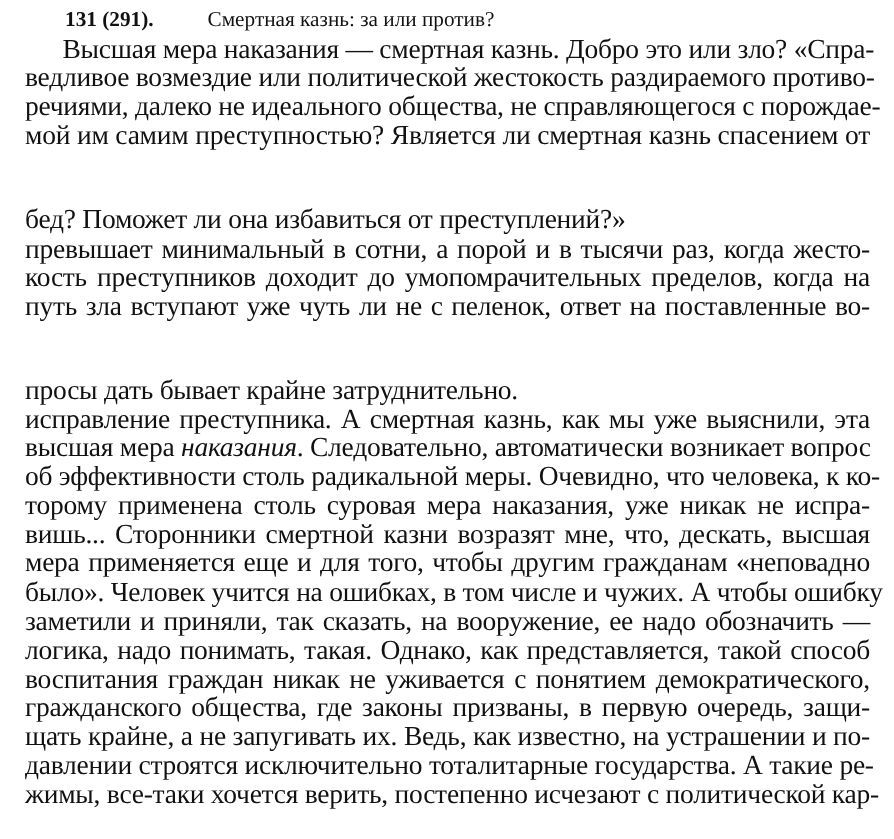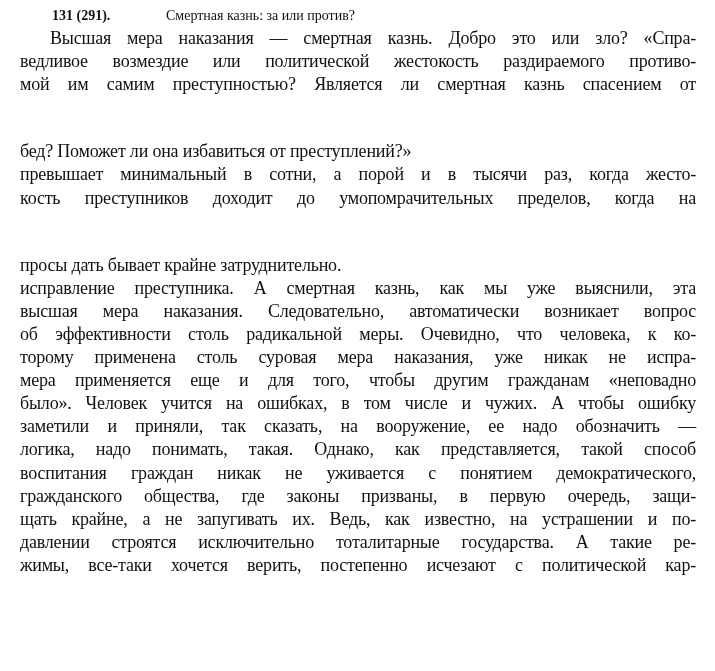--- a/index.html
+++ b/index.html
@@ -18,78 +18,81 @@
     .page {
       position: absolute;
       left: 20px;
       top: 4px;
       width: 676px;
     }
     .line {
       display: block;
       height: 23.1px;
       line-height: 23.1px;
-      font-size: 18px;
+      font-size: 22px;
       white-space: nowrap;
       text-align: justify;
       text-align-last: justify;
       letter-spacing: -0.2px;
     }
     .line.last {
       text-align-last: left;
       margin-top: 44px;
     }
     .line.indent {
       padding-left: 30px;
     }
     .heading-line {
       display: block;
       height: 23.1px;
       line-height: 23.1px;
-      font-size: 14px;
+      font-size: 17px;
       white-space: nowrap;
       padding-left: 32px;
     }
     .heading-num {
       font-weight: bold;
       display: inline-block;
       width: 114px;
     }
     .heading-title {
       display: inline;
     }
-    .ital { }
+    .ital { font-style: italic; }
   </style>
 </head>
 <body>
 
 <div class="page">
 
   <div class="heading-line">
     <span class="heading-num">131 (291).</span><span class="heading-title">Смертная казнь: за или против?</span>
   </div>
 
   <div>
     <span class="line indent">Высшая мера наказания — смертная казнь. Добро это или зло? «Спра-</span>
     <span class="line">ведливое возмездие или политической жестокость раздираемого противо-</span>
+    <span class="line">речиями, далеко не идеального общества, не справляющегося с порождае-</span>
     <span class="line">мой им самим преступностью? Является ли смертная казнь спасением от</span>
     <span class="line last">бед? Поможет ли она избавиться от преступлений?»</span>
   </div>
 
   <div>
     <span class="line">превышает минимальный в сотни, а порой и в тысячи раз, когда жесто-</span>
     <span class="line">кость преступников доходит до умопомрачительных пределов, когда на</span>
+    <span class="line">путь зла вступают уже чуть ли не с пеленок, ответ на поставленные во-</span>
     <span class="line last">просы дать бывает крайне затруднительно.</span>
   </div>
 
   <div>
     <span class="line">исправление преступника. А смертная казнь, как мы уже выяснили, эта</span>
     <span class="line"><span>высшая мера </span><span class="ital">наказания</span><span>. Следовательно, автоматически возникает вопрос</span></span>
     <span class="line">об эффективности столь радикальной меры. Очевидно, что человека, к ко-</span>
     <span class="line">торому применена столь суровая мера наказания, уже никак не испра-</span>
+    <span class="line">вишь... Сторонники смертной казни возразят мне, что, дескать, высшая</span>
     <span class="line">мера применяется еще и для того, чтобы другим гражданам «неповадно</span>
     <span class="line">было». Человек учится на ошибках, в том числе и чужих. А чтобы ошибку</span>
     <span class="line">заметили и приняли, так сказать, на вооружение, ее надо обозначить —</span>
     <span class="line">логика, надо понимать, такая. Однако, как представляется, такой способ</span>
     <span class="line">воспитания граждан никак не уживается с понятием демократического,</span>
     <span class="line">гражданского общества, где законы призваны, в первую очередь, защи-</span>
     <span class="line">щать крайне, а не запугивать их. Ведь, как известно, на устрашении и по-</span>
     <span class="line">давлении строятся исключительно тоталитарные государства. А такие ре-</span>
     <span class="line">жимы, все-таки хочется верить, постепенно исчезают с политической кар-</span>
   </div>

